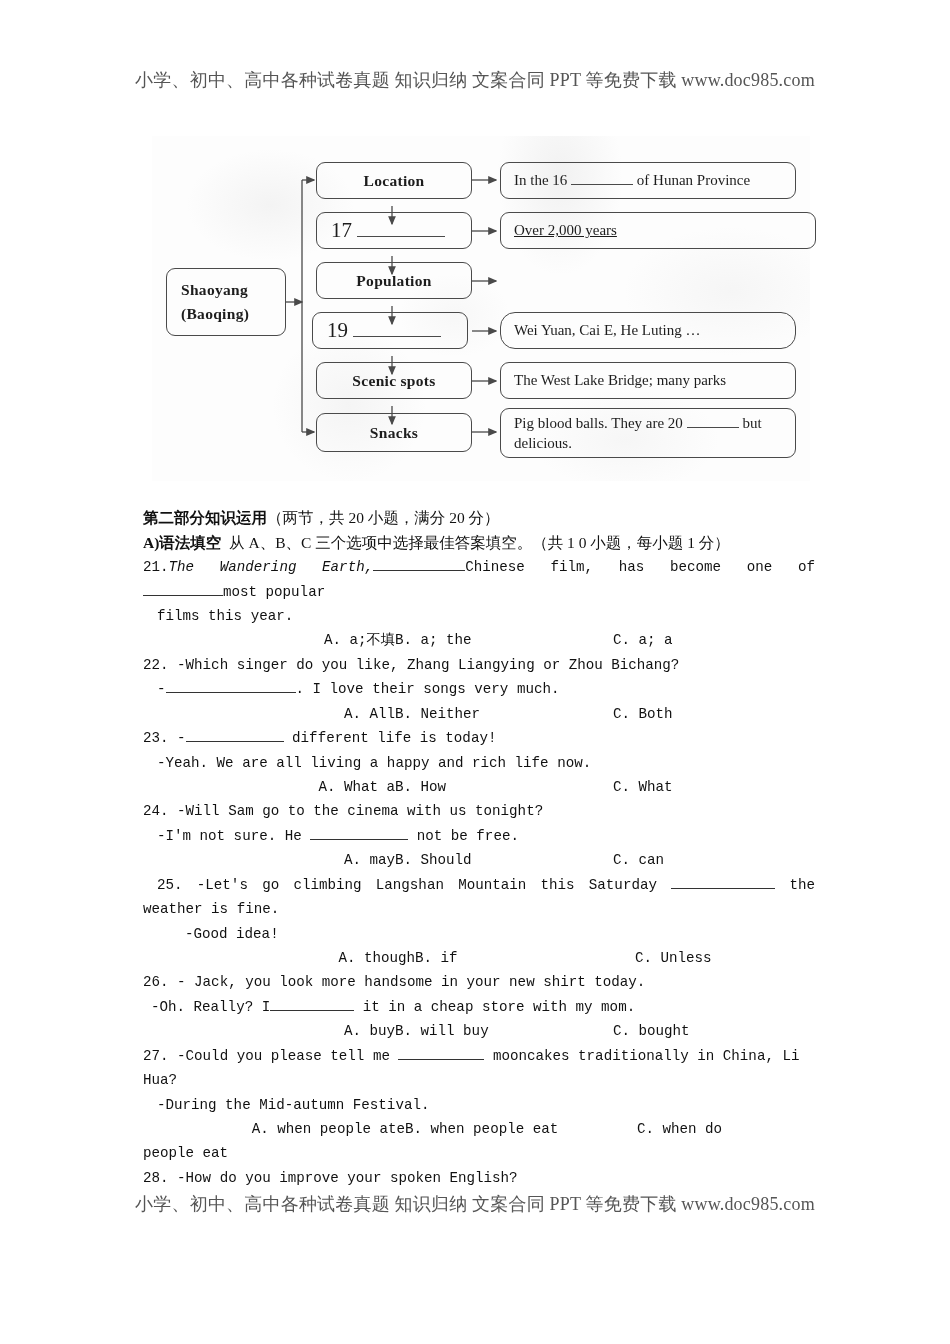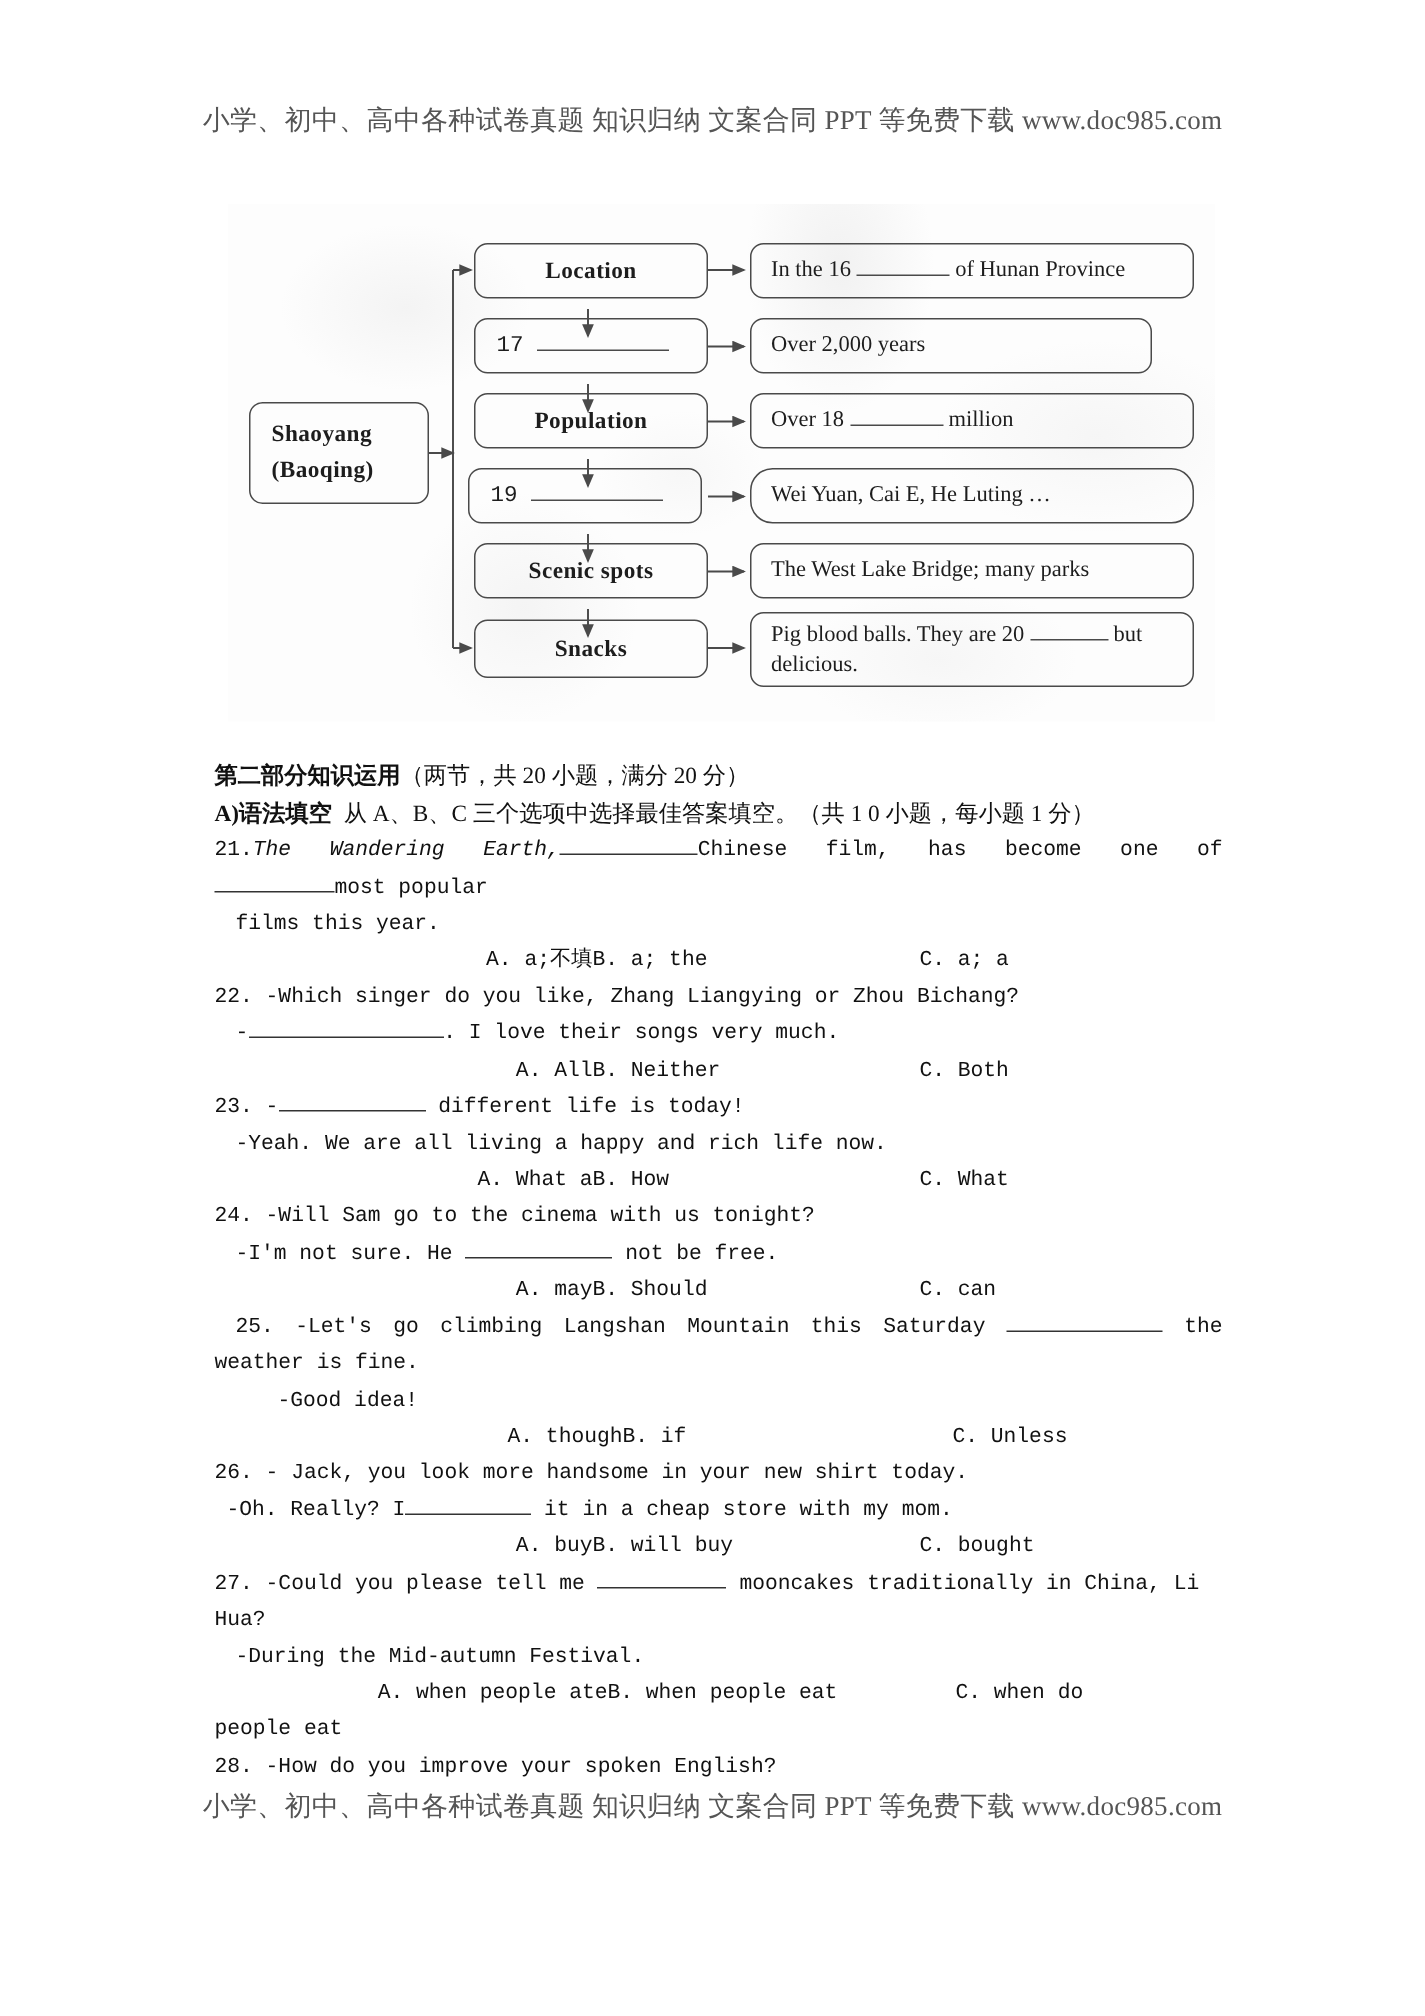--- a/index.html
+++ b/index.html
@@ -73,22 +73,22 @@
   }
   .fc-text {
     font-family: "Liberation Serif", "DejaVu Serif", serif;
     font-size: 15px;
     color: #1d1d1d;
     padding-left: 13px;
     padding-right: 10px;
     line-height: 1.35;
   }
   .fc-num {
-    font-family: Liberation Mono, monospace;
-    font-size: 15px;
+    font-family: Liberation Serif, serif;
+    font-size: 21px;
     color: #1d1d1d;
     padding-left: 14px;
   }
   .ul-blank {
     display: inline-block;
     border-bottom: 1.2px solid #4a4a4a;
     vertical-align: baseline;
   }
   .ul-w-sm { width: 52px; }
   .ul-w-md { width: 62px; }
@@ -220,27 +220,24 @@
   </div>
 
   <div class="fc-box center" style="left:164px; top:277px; width:156px; height:39px;">
     <span class="fc-label">Snacks</span>
   </div>
 
   <div class="fc-box" style="left:348px; top:26px; width:296px; height:37px;">
     <span class="fc-text"><span>In the 16 </span><span class="ul-blank ul-w-md"></span><span> of Hunan Province</span></span>
   </div>
 
-  <div class="fc-box" style="left:348px; top:76px; width:268px; height:37px;">
+  <div class="fc-box" style="left:348px; top:76px; width:316px; height:37px;text-decoration:underline;">
     <span class="fc-text">Over 2,000 years</span>
   </div>
 
-  <div class="fc-box" style="left:348px; top:126px; width:296px; height:37px;">
-    <span class="fc-text"><span>Over 18 </span><span class="ul-blank ul-w-md"></span><span> million</span></span>
-  </div>
 
   <div class="fc-box" style="left:348px; top:176px; width:296px; height:37px;border-radius:15px;">
     <span class="fc-text">Wei Yuan, Cai E, He Luting  …</span>
   </div>
 
   <div class="fc-box" style="left:348px; top:226px; width:296px; height:37px;">
     <span class="fc-text">The West Lake Bridge; many parks</span>
   </div>
 
   <div class="fc-box" style="left:348px; top:272px; width:296px; height:50px;">

